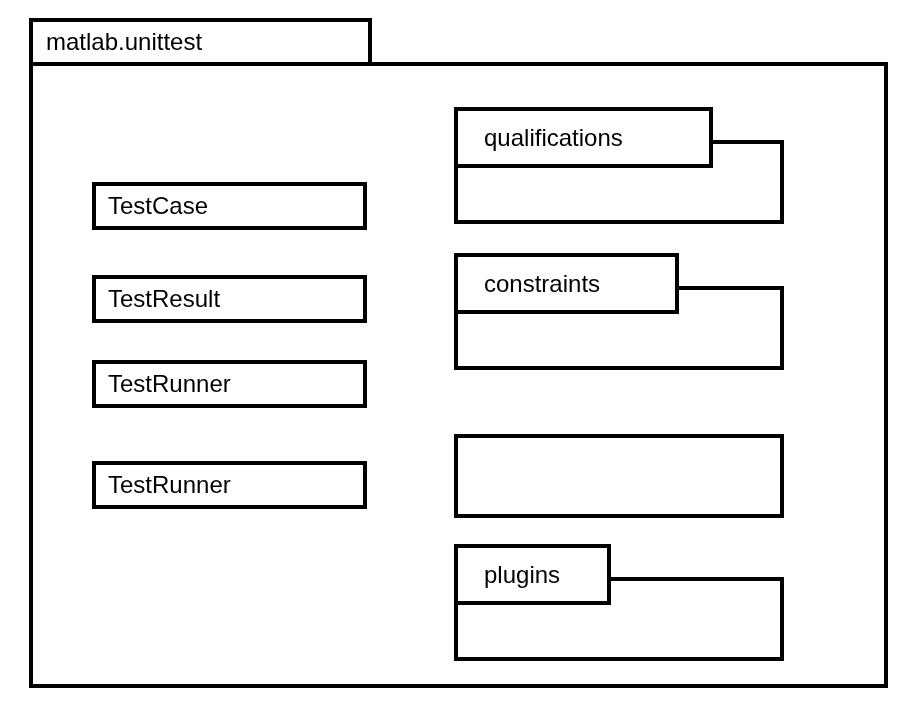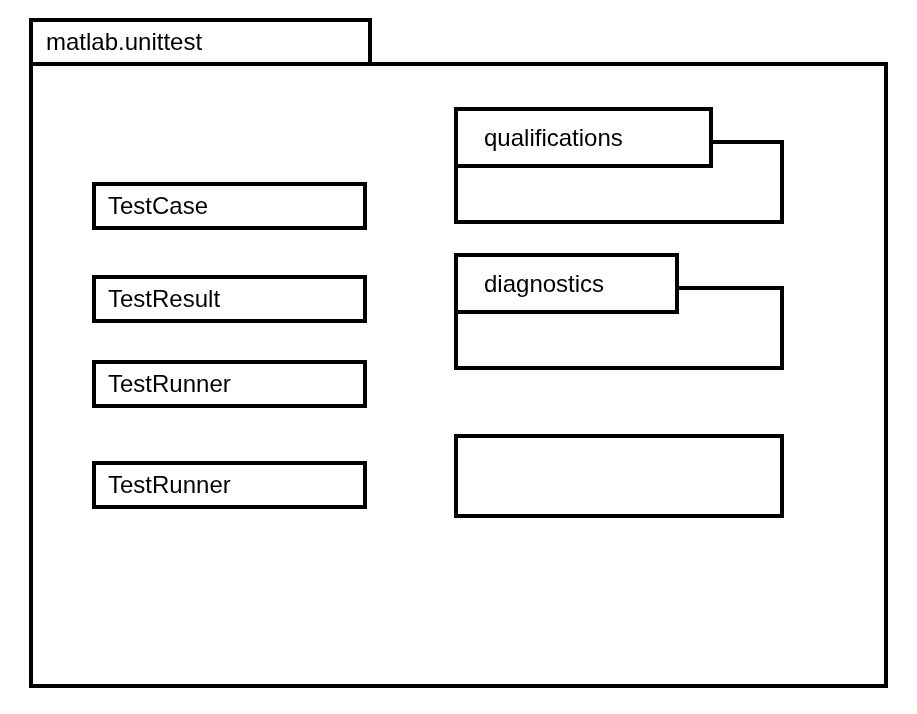--- a/index.html
+++ b/index.html
@@ -105,24 +105,30 @@
 
     <div class="subpkg" style="top:33px;">
       <div class="subpkg-tab" style="width:259px;">
         <span class="lbl">qualifications</span>
       </div>
       <div class="subpkg-body"></div>
     </div>
 
     <div class="subpkg" style="top:179px;">
       <div class="subpkg-tab" style="width:225px;">
-        <span class="lbl">diagnostics</span>
+        <span class="lbl">constraints</span>
       </div>
       <div class="subpkg-body"></div>
     </div>
 
     <div class="subpkg" style="top:327px;">
       <div class="subpkg-body"></div>
     </div>
 
+    <div class="subpkg" style="top:470px;">
+      <div class="subpkg-tab" style="width:157px;">
+        <span class="lbl">plugins</span>
+      </div>
+      <div class="subpkg-body"></div>
+    </div>
 
   </div>
 </div>
 
 </body></html>

